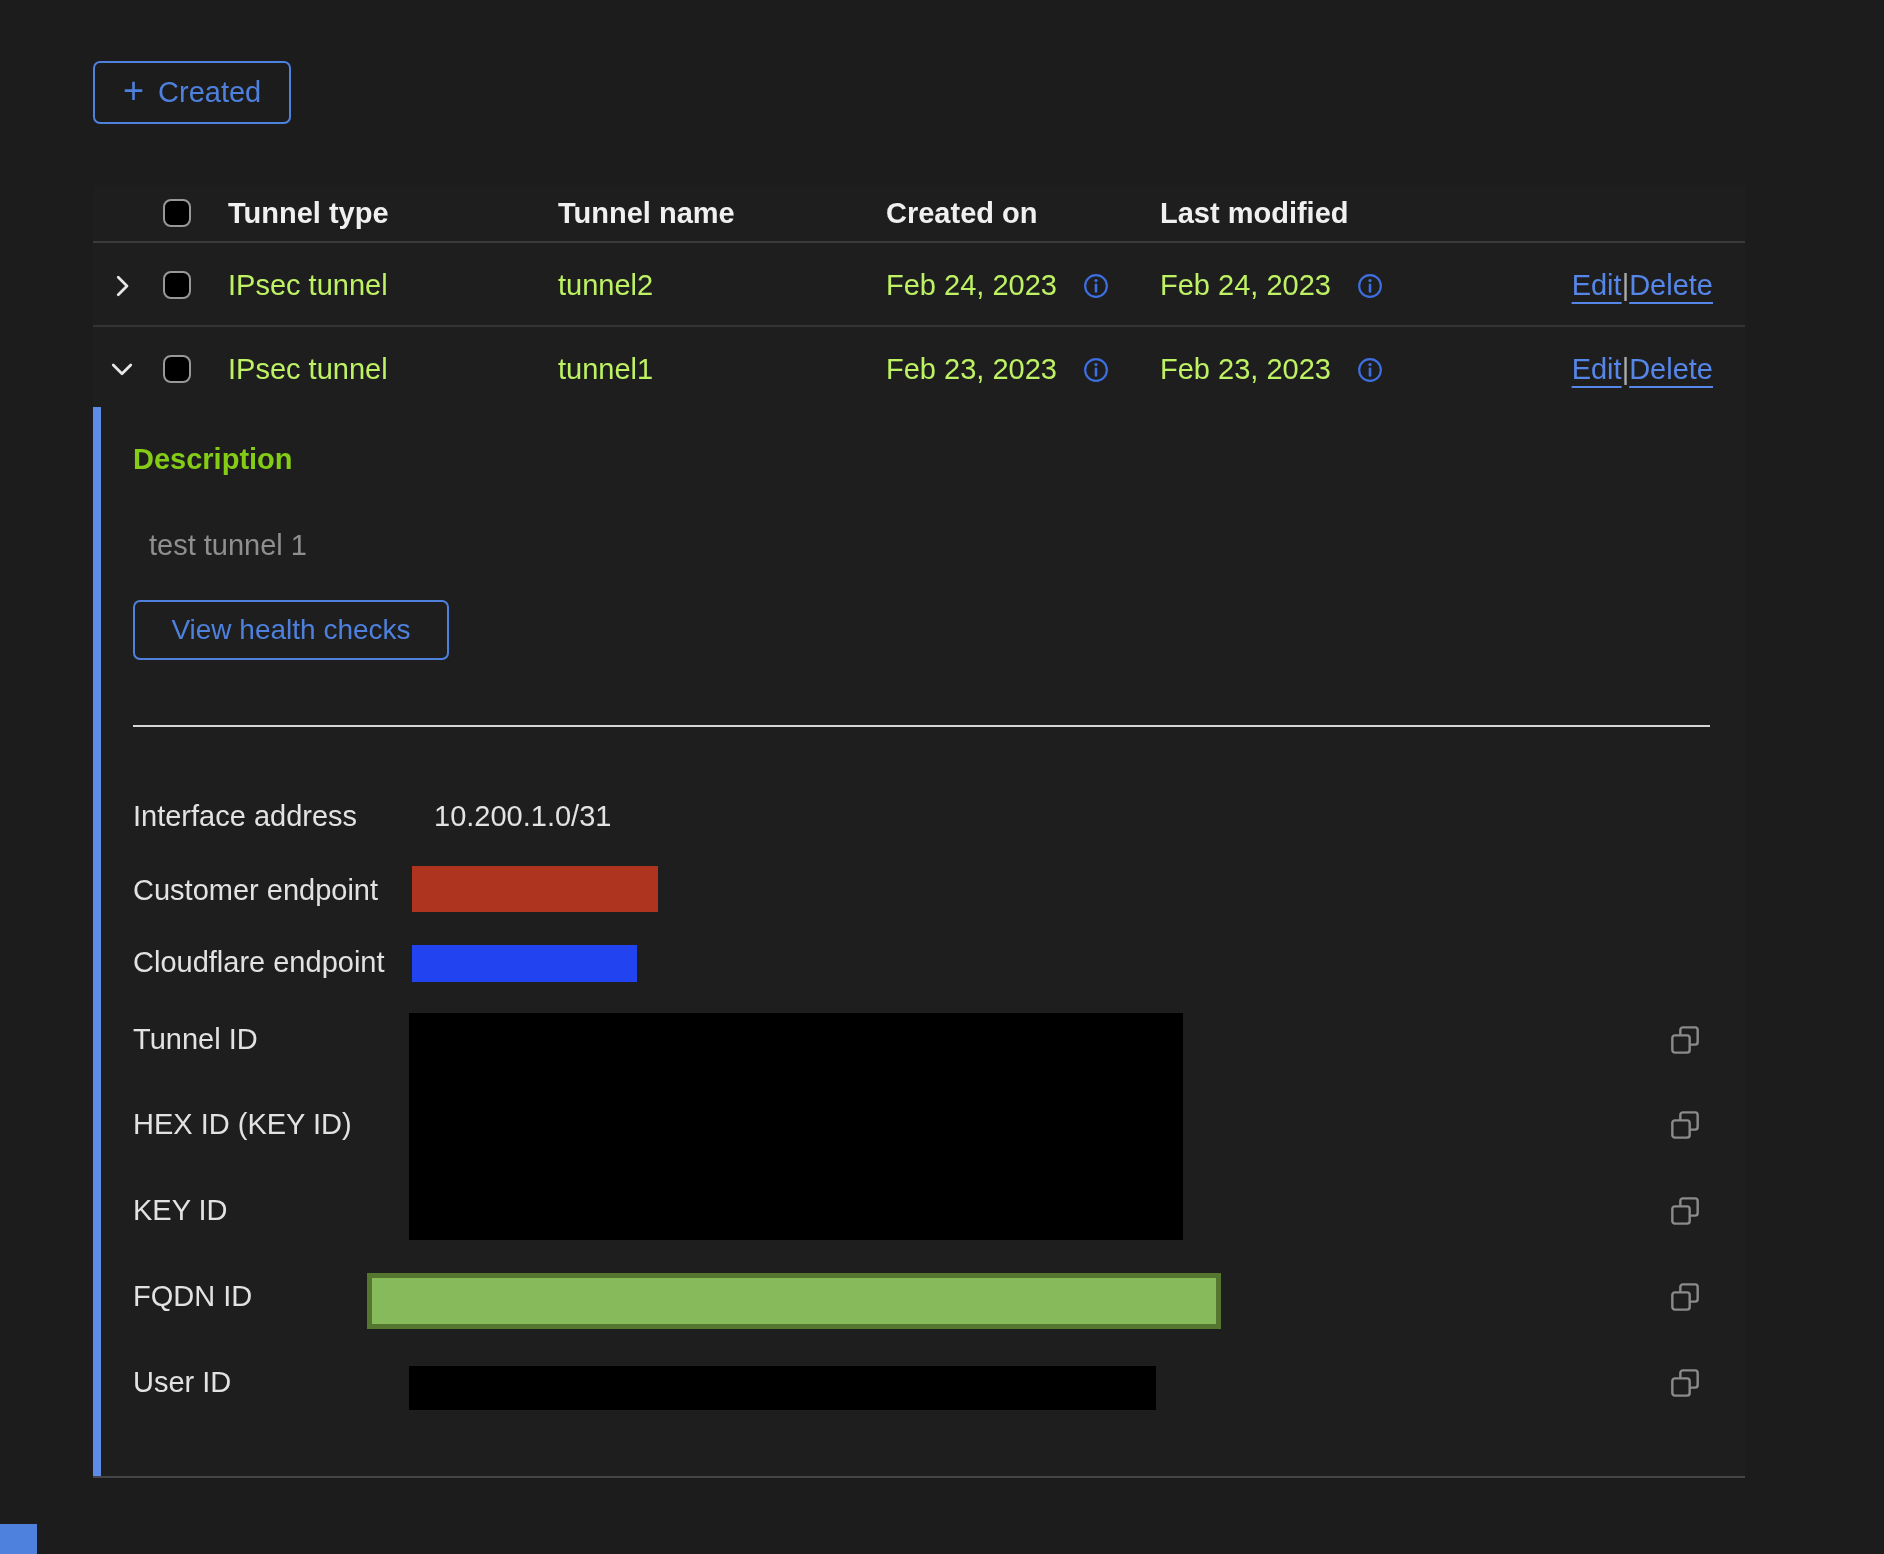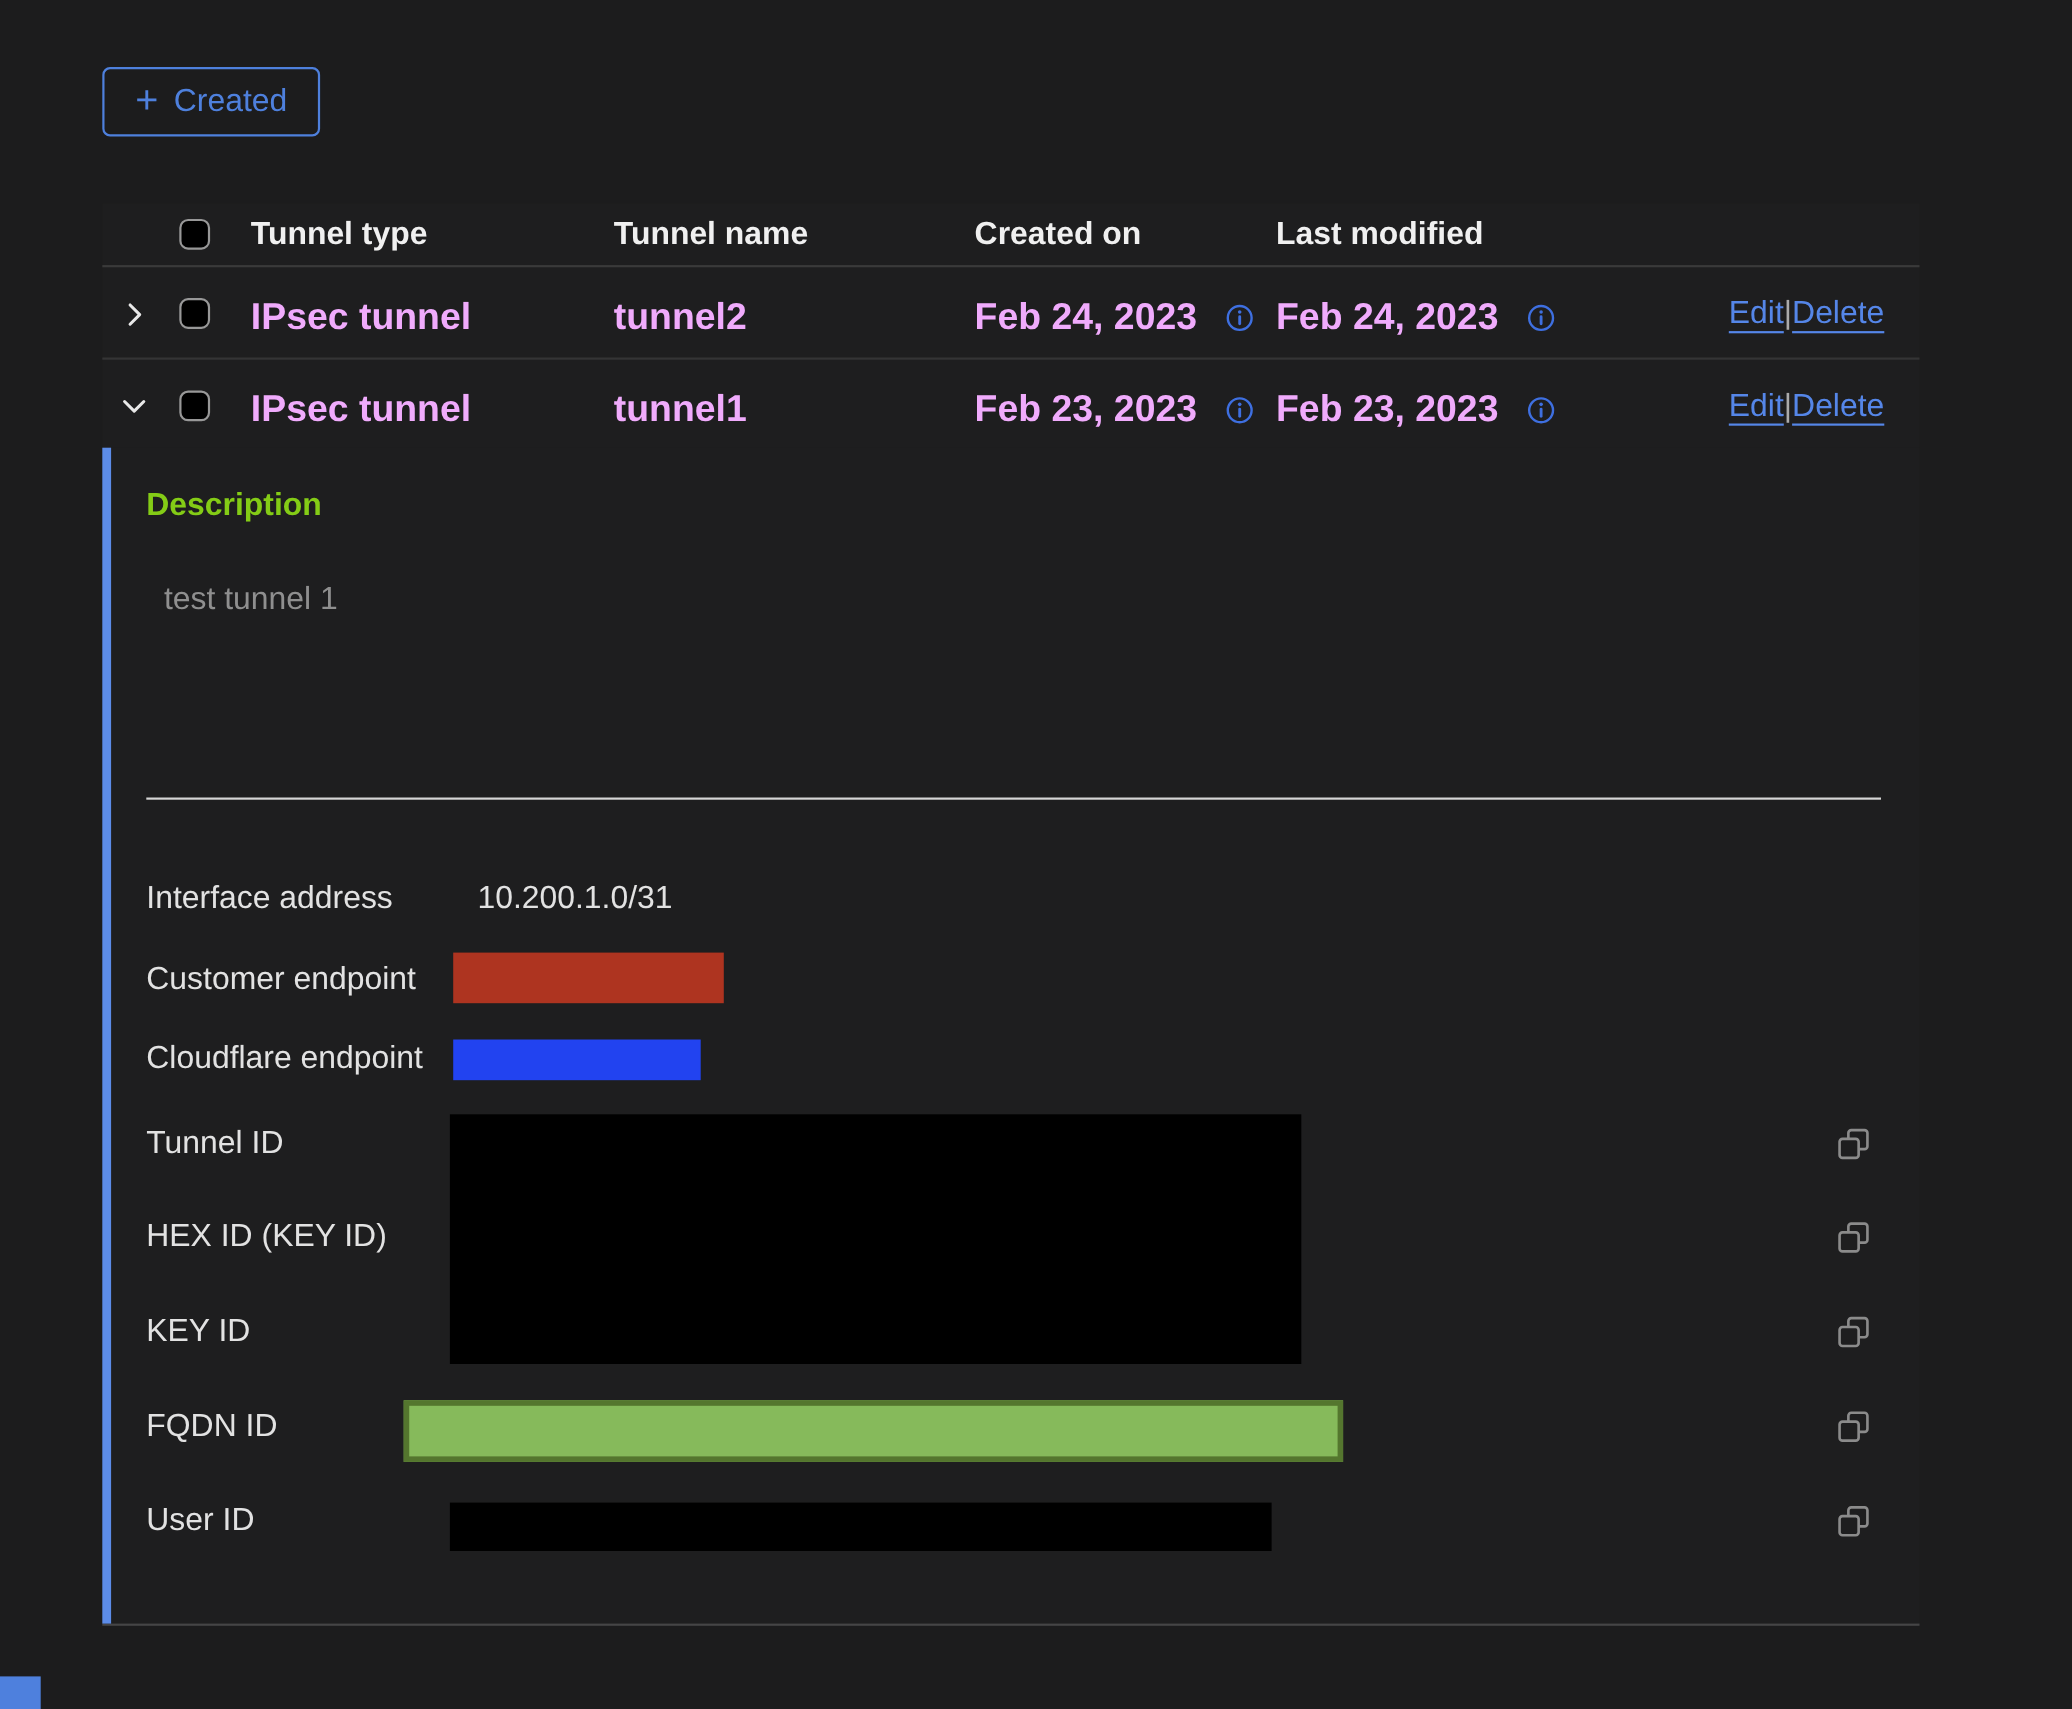--- a/index.html
+++ b/index.html
@@ -31,21 +31,21 @@
   .thead {
     position:absolute; left:0; top:0; width:1652px; height:58px;
     border-bottom:2px solid #3a3a3a;
   }
   .thead .hdr { position:absolute; top:12px; font-size:29px; font-weight:700; color:#f0f0f0; }
   .row {
     position:absolute; left:0; width:1652px; height:82px;
   }
   .row1 { top:60px; border-bottom:2px solid #343435; }
   .row2 { top:144px; }
-  .cell { position:absolute; top:24px; font-size:34px; color:#f0abfc; white-space:nowrap;font-weight:bold; }
+  .cell { position:absolute; top:24px; font-size:29px; color:#bef264; white-space:nowrap; }
   .col-type { left:135px; }
   .col-name { left:465px; }
   .col-created { left:793px; }
   .col-modified { left:1067px; }
   .date-cell { display:flex; align-items:center; gap:26px; }
   .actions { position:absolute; top:24px; right:32px; display:flex; align-items:flex-end; gap:0; font-size:29px; }
   .link { color:#5586e8; text-decoration:underline; text-underline-offset:7px; text-decoration-thickness:2px; cursor:pointer; }
   .pipe { color:#ababab; }
 
   .chevron { position:absolute; left:14px; top:26px; width:30px; height:30px; cursor:pointer; }
@@ -167,20 +167,23 @@
     </div>
   </div>
 </div>
 
 <div class="abs panel">
   <div class="accent-bar"></div>
 
   <div class="desc-label">Description</div>
   <div class="desc-value">test tunnel 1</div>
 
+  <button class="health-btn">
+    <span>View health checks</span>
+  </button>
 
   <div class="section-divider"></div>
 
   <div class="field-label" style="top:393px;">Interface address</div>
   <div class="field-value" style="left:341px; top:393px;">10.200.1.0/31</div>
 
   <div class="field-label" style="top:467px;">Customer endpoint</div>
   <div class="redact redact-red"></div>
 
   <div class="field-label" style="top:539px;">Cloudflare endpoint</div>

